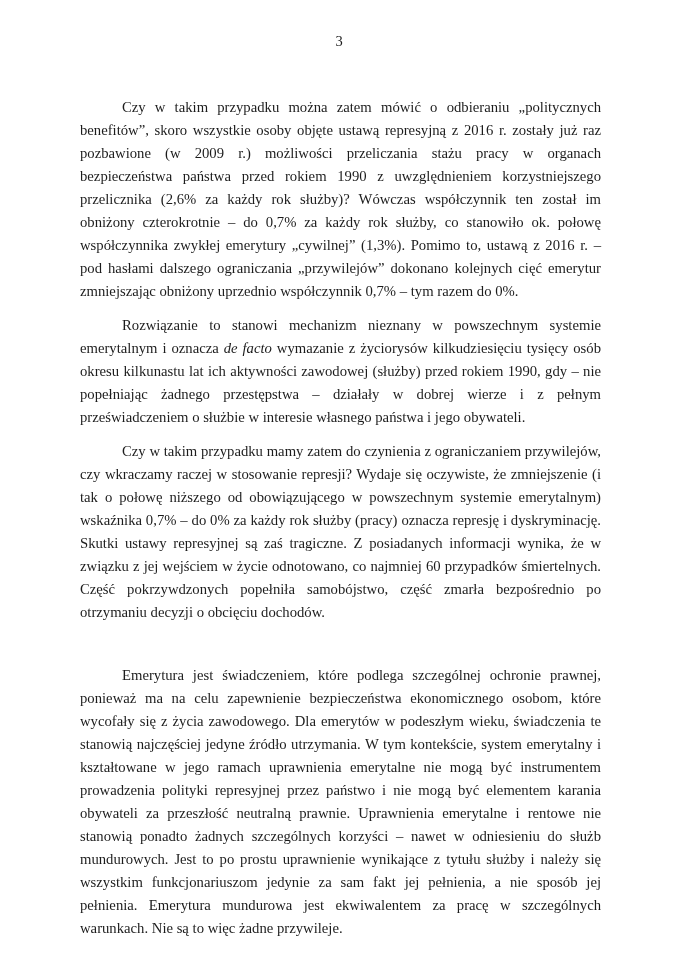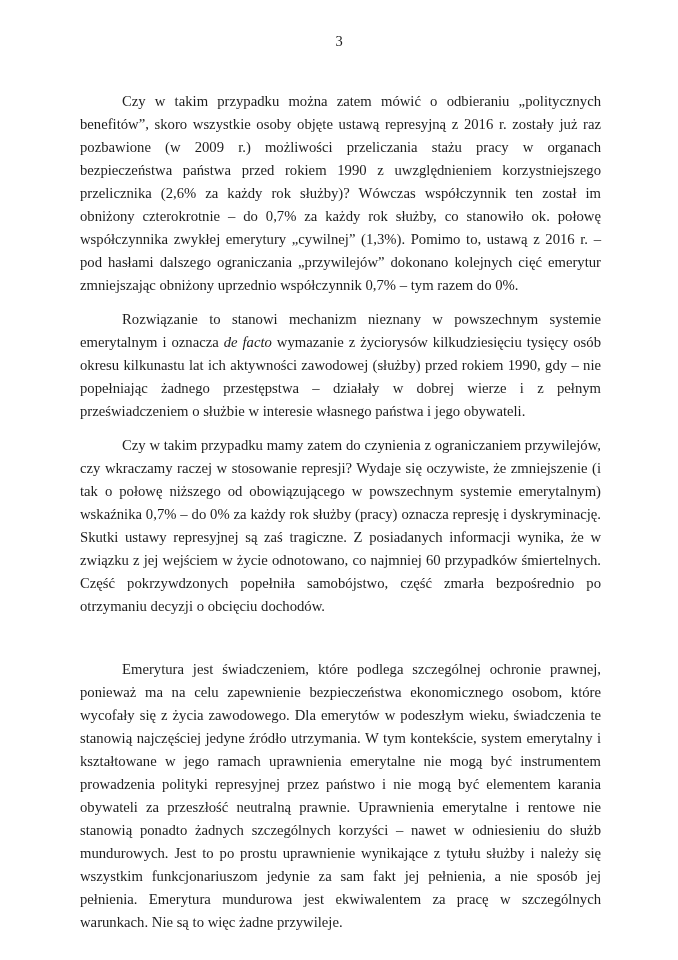--- a/index.html
+++ b/index.html
@@ -21,21 +21,21 @@
     position: absolute;
     top: 32px;
     left: 0;
     width: 100%;
     text-align: center;
     font-size: 14.5px;
     line-height: 18px;
   }
   .content {
     position: absolute;
-    top: 90px;
+    top: 96px;
     left: 80px;
     width: 521px;
   }
   .content p {
     margin: 0 0 11px 0;
     font-size: 14.7px;
     line-height: 23px;
     text-align: justify;
     text-indent: 42px;
     -webkit-hyphens: auto;

